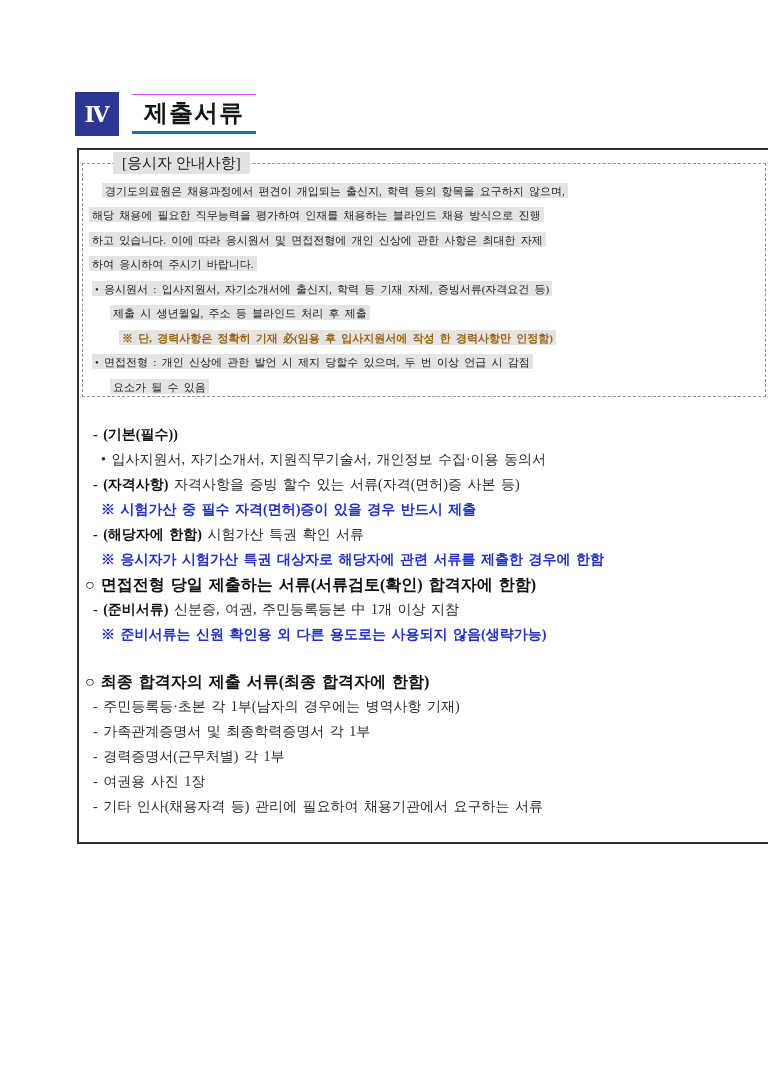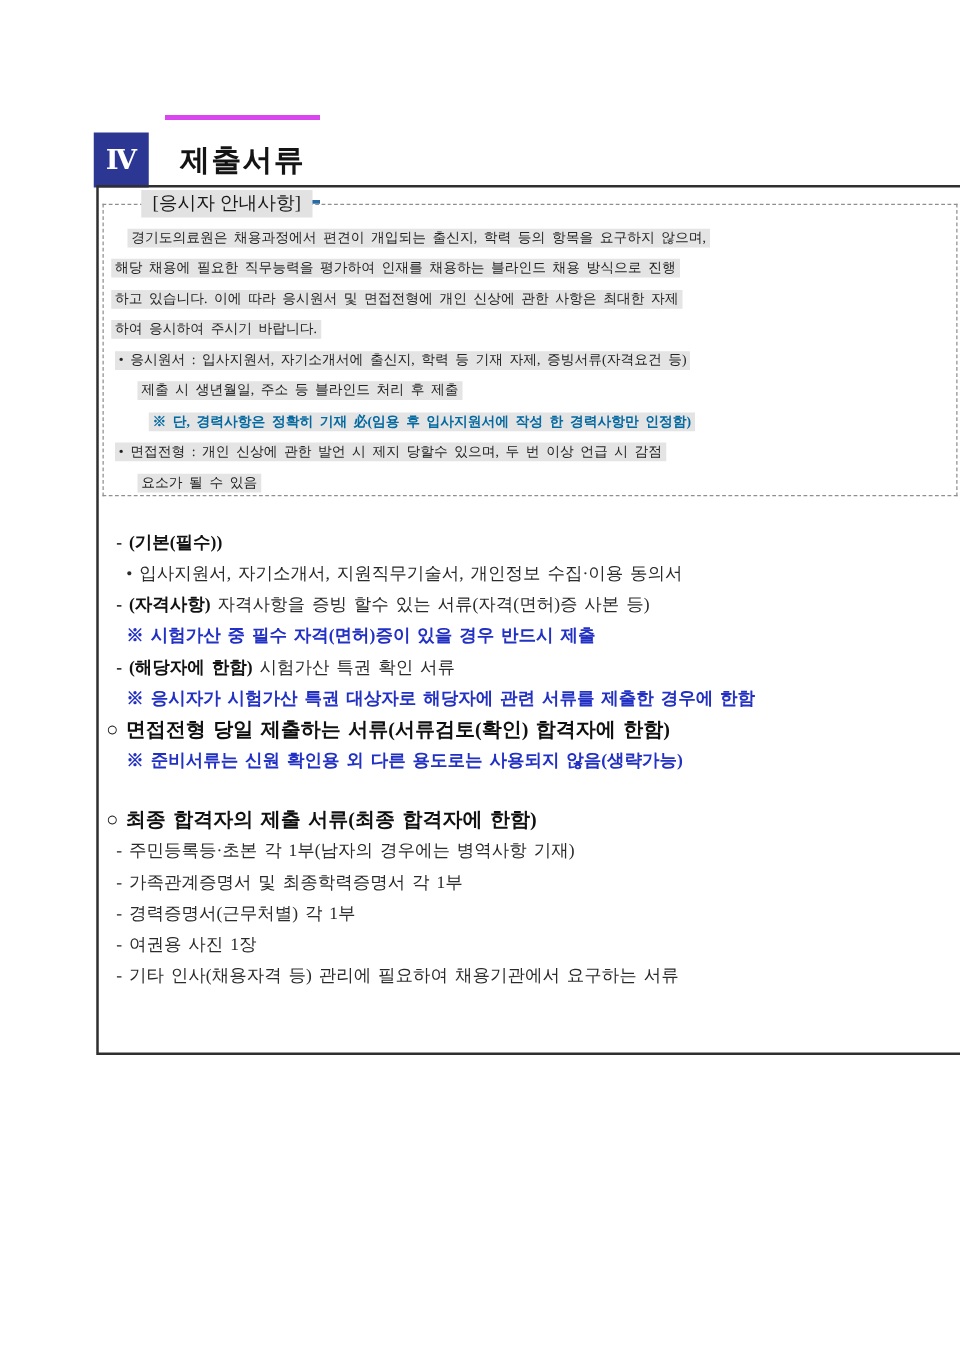--- a/index.html
+++ b/index.html
@@ -3,42 +3,42 @@
 <meta charset="utf-8">
 <style>
   html,body{margin:0;padding:0;background:#fff;}
   .page{position:relative;width:768px;height:1086px;background:#ffffff;overflow:hidden;
         font-family:"Liberation Serif","DejaVu Serif",serif;color:#222;}
 
   
   .doc-header{position:absolute;left:75px;top:92px;display:flex;align-items:center;}
   .badge{width:44px;height:44px;background:#2c3794;color:#ffffff;display:flex;
          align-items:center;justify-content:center;font-size:22px;font-weight:bold;}
-  .title-box{margin-left:13px;border-top:4px solid #d946ef;border-bottom:3px solid #2a6ba6;
-             padding:16px 12px;}
+  .title-box{margin-left:13px;border-top:1px solid #d946ef;border-bottom:3px solid #2a6ba6;
+             padding:2px 12px;}
   .title-box span{font-family:"Liberation Sans","DejaVu Sans",sans-serif;font-weight:700;
                   font-size:24px;color:#141414;letter-spacing:1px;}
 
   
   .outer-box{position:absolute;left:77px;top:148px;width:694px;height:696px;
              border:2px solid #2f2f2f;box-sizing:border-box;}
 
   
   .notice{position:absolute;left:3px;right:3px;top:13px;height:234px;
           border:1px dashed #8f8f8f;box-sizing:border-box;padding:14px 3px 6px 3px;}
   .legend{position:absolute;top:-12px;left:30px;background:#e2e2e2;padding:0 9px;
           font-size:15px;line-height:22px;color:#1a1a1a;}
   .nline{height:24.5px;line-height:24.5px;font-size:11px;word-spacing:2.5px;white-space:nowrap;}
   .hl{background:#e4e4e4;padding:1.5px 3px;}
   .ind-first{padding-left:16px;}
   .ind-para{padding-left:3px;}
   .ind-bullet{padding-left:6px;}
   .ind-wrap{padding-left:24px;}
   .ind-note{padding-left:33px;}
-  .red .hl{color:#0369a1;font-weight:bold;}
+  .red .hl{color:#a16207;font-weight:bold;}
 
   
   .sections{position:absolute;left:6px;right:4px;top:272px;}
   .sline{height:25px;line-height:25px;font-size:14px;white-space:nowrap;word-spacing:2px;color:#2a2a2a;}
   .st{font-weight:bold;font-size:16px;color:#101010;}
   .li{padding-left:8px;}
   .li .b{font-weight:bold;color:#111;}
   .sub{padding-left:16px;}
   .note{padding-left:16px;color:#2230c4;font-weight:bold;}
   .plain{padding-left:8px;}
@@ -78,20 +78,21 @@
     <div class="sections">
 
       <div class="sline li"><span class="b">- (기본(필수))</span></div>
       <div class="sline sub"><span>• 입사지원서, 자기소개서, 지원직무기술서, 개인정보 수집·이용 동의서</span></div>
       <div class="sline li"><span class="b">- (자격사항)</span> <span>자격사항을 증빙 할수 있는 서류(자격(면허)증 사본 등)</span></div>
       <div class="sline note"><span>※ 시험가산 중 필수 자격(면허)증이 있을 경우 반드시 제출</span></div>
       <div class="sline li"><span class="b">- (해당자에 한함)</span> <span>시험가산 특권 확인 서류</span></div>
       <div class="sline note"><span>※ 응시자가 시험가산 특권 대상자로 해당자에 관련 서류를 제출한 경우에 한함</span></div>
 
       <div class="sline st"><span>○ 면접전형 당일 제출하는 서류(서류검토(확인) 합격자에 한함)</span></div>
+      <div class="sline li"><span class="b">- (준비서류)</span> <span>신분증, 여권, 주민등록등본 中 1개 이상 지참</span></div>
       <div class="sline note"><span>※ 준비서류는 신원 확인용 외 다른 용도로는 사용되지 않음(생략가능)</span></div>
 
       <div class="gap"></div>
 
       <div class="sline st"><span>○ 최종 합격자의 제출 서류(최종 합격자에 한함)</span></div>
       <div class="sline plain"><span>- 주민등록등·초본 각 1부(남자의 경우에는 병역사항 기재)</span></div>
       <div class="sline plain"><span>- 가족관계증명서 및 최종학력증명서 각 1부</span></div>
       <div class="sline plain"><span>- 경력증명서(근무처별) 각 1부</span></div>
       <div class="sline plain"><span>- 여권용 사진 1장</span></div>
       <div class="sline plain"><span>- 기타 인사(채용자격 등) 관리에 필요하여 채용기관에서 요구하는 서류</span></div>

